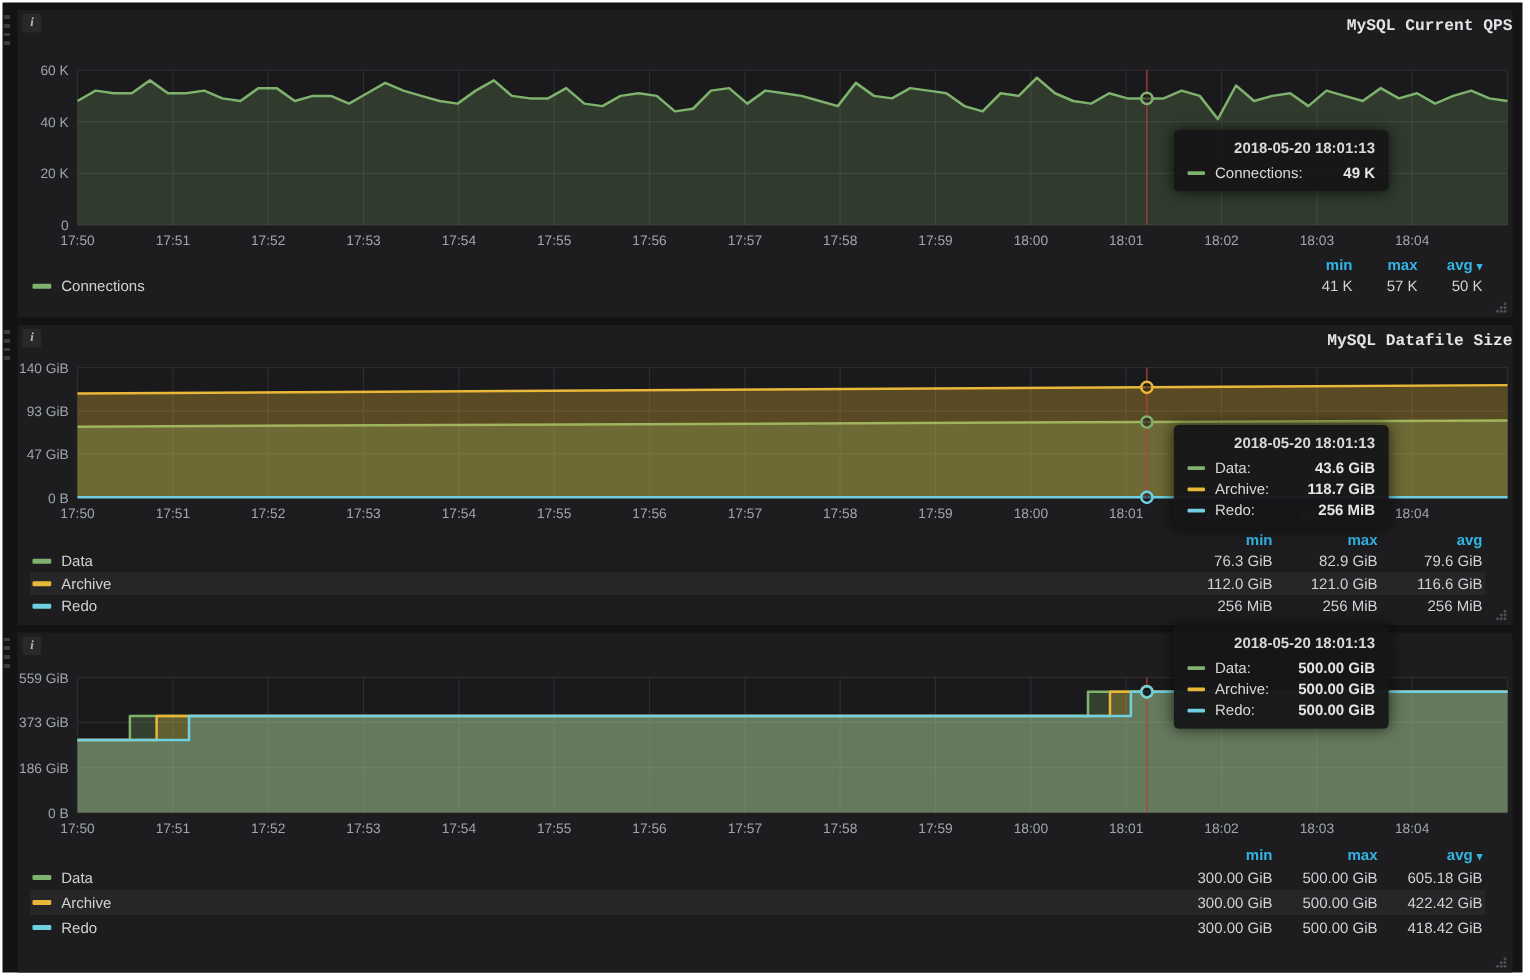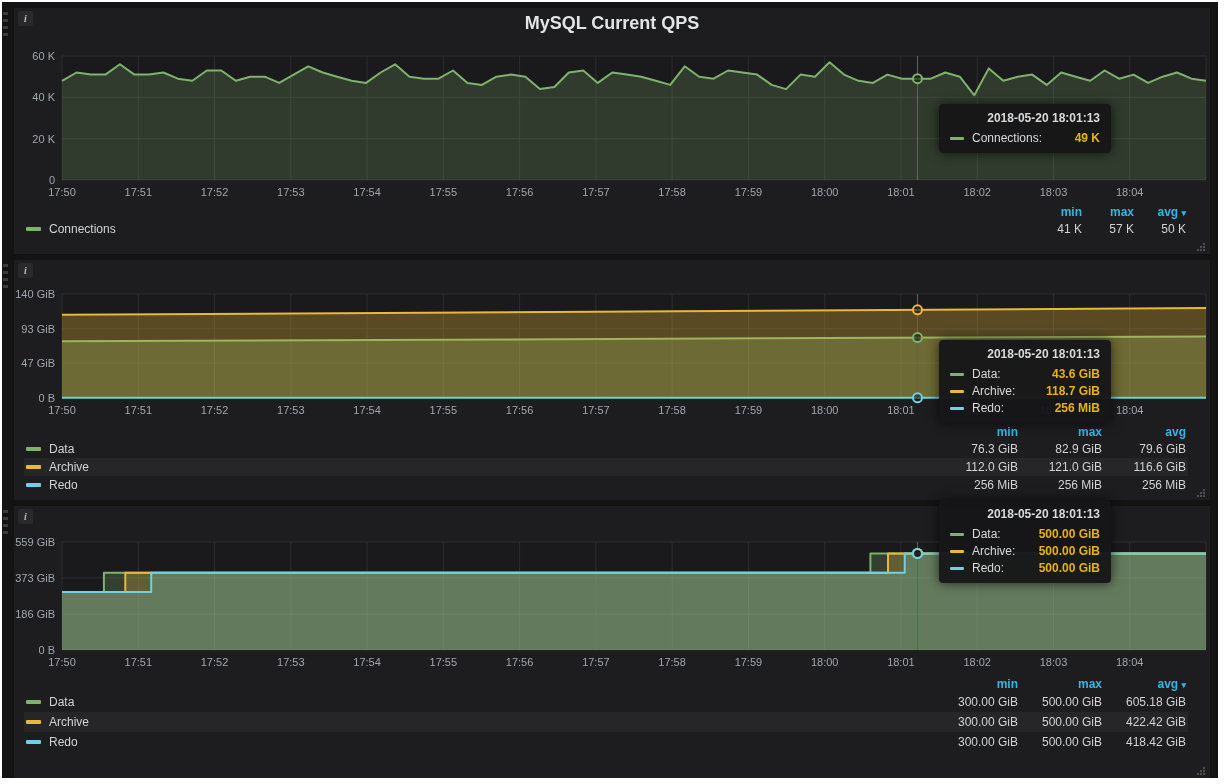--- a/index.html
+++ b/index.html
@@ -1,21 +1,21 @@
 <!DOCTYPE html>
 <html><head>
 <meta charset="utf-8">
 <style>
   html,body{margin:0;padding:0;}
   body{width:1224px;height:784px;background:#ffffff;overflow:hidden;
        font-family:"Liberation Sans",sans-serif;-webkit-font-smoothing:antialiased;}
   #dashboard{position:absolute;left:2px;top:2px;width:1216px;height:776px;background:#131314;}
   .panel{position:absolute;left:12px;width:1196px;background:#1d1d1f;}
-  .panel-title{position:absolute;top:5px;left:0;width:100%;text-align:center;
-       font-size:18px;font-weight:bold;color:#e3e4e6;cursor:pointer;}
+  .panel-title{position:absolute;top:5px;left:0;width:100%;text-align:right;
+       font-size:13px;font-weight:bold;color:#e3e4e6;cursor:pointer;font-family:Liberation Mono, monospace;}
   .info-corner{position:absolute;left:4px;top:3px;width:15px;height:15px;background:#29292c;
        color:#b9bbbe;font-size:10px;font-weight:bold;font-family:"Liberation Serif",serif;
        font-style:italic;text-align:center;line-height:15px;border-radius:2px;cursor:pointer;}
   .drag-handle{position:absolute;left:-11px;top:4px;width:5px;height:26px;
        background:repeating-linear-gradient(to bottom,#3b3b3e 0 3px,transparent 3px 7px);cursor:move;}
   .resize-handle{position:absolute;right:3px;bottom:3px;width:12px;height:12px;cursor:nwse-resize;}
   .plot{position:absolute;left:0;top:0;display:block;}
   .legend{position:absolute;left:10px;right:22px;}
   .lrow{display:flex;align-items:center;padding:0 2px;}
   .lrow .sp{flex:1;}
@@ -23,21 +23,21 @@
   .dash{display:inline-block;width:15px;height:4px;border-radius:1px;margin-right:8px;}
   .lcell{text-align:right;font-size:12px;color:#d0d2d4;}
   .lhead .lcell{color:#33b5e5;font-weight:bold;font-size:12px;cursor:pointer;}
   .caret{font-size:9px;color:#33b5e5;}
   .stripe{background:rgba(255,255,255,0.045);}
   .tooltip{position:absolute;z-index:20;background:rgba(22,22,24,0.96);border-radius:4px;
        padding:7px 11px 8px 11px;box-shadow:0 0 12px rgba(0,0,0,0.65);min-width:150px;}
   .tt-time{text-align:right;color:#d8d9da;font-weight:bold;font-size:12px;margin-bottom:6px;white-space:nowrap;}
   .tt-row{display:flex;align-items:center;font-size:12px;color:#d8d9da;margin-top:3px;white-space:nowrap;}
   .tt-row .dash{width:14px;height:3px;}
-  .tt-val{margin-left:auto;padding-left:14px;font-weight:bold;color:#eab308;}
+  .tt-val{margin-left:auto;padding-left:14px;font-weight:bold;color:#e5e5e5;}
 </style>
 </head>
 <body>
 
 <div id="dashboard">
 
   <div class="panel" id="panel-0" style="top: 6px; height: 246px;">
     <div class="drag-handle"></div>
     <div class="info-corner">i</div>
     <div class="panel-title">MySQL Current QPS</div>
@@ -112,20 +112,21 @@
             <circle cx="6" cy="9" r="1.2"></circle>
             <circle cx="9" cy="9" r="1.2"></circle>
           </g>
         </svg>
     </div>
   </div>
 
   <div class="panel" id="panel-1" style="top: 258px; height: 240px;">
     <div class="drag-handle"></div>
     <div class="info-corner">i</div>
+    <div class="panel-title">MySQL Datafile Size</div>
     <svg class="plot" width="1196" height="160">
         <rect x="48" y="34" width="1144" height="104" fill="#1a1a1c"></rect>
         <line x1="48.0" y1="34" x2="48.0" y2="138" stroke="#2d2d30" stroke-width="1"></line>
         <line x1="124.3" y1="34" x2="124.3" y2="138" stroke="#2d2d30" stroke-width="1"></line>
         <line x1="200.5" y1="34" x2="200.5" y2="138" stroke="#2d2d30" stroke-width="1"></line>
         <line x1="276.8" y1="34" x2="276.8" y2="138" stroke="#2d2d30" stroke-width="1"></line>
         <line x1="353.1" y1="34" x2="353.1" y2="138" stroke="#2d2d30" stroke-width="1"></line>
         <line x1="429.3" y1="34" x2="429.3" y2="138" stroke="#2d2d30" stroke-width="1"></line>
         <line x1="505.6" y1="34" x2="505.6" y2="138" stroke="#2d2d30" stroke-width="1"></line>
         <line x1="581.9" y1="34" x2="581.9" y2="138" stroke="#2d2d30" stroke-width="1"></line>

